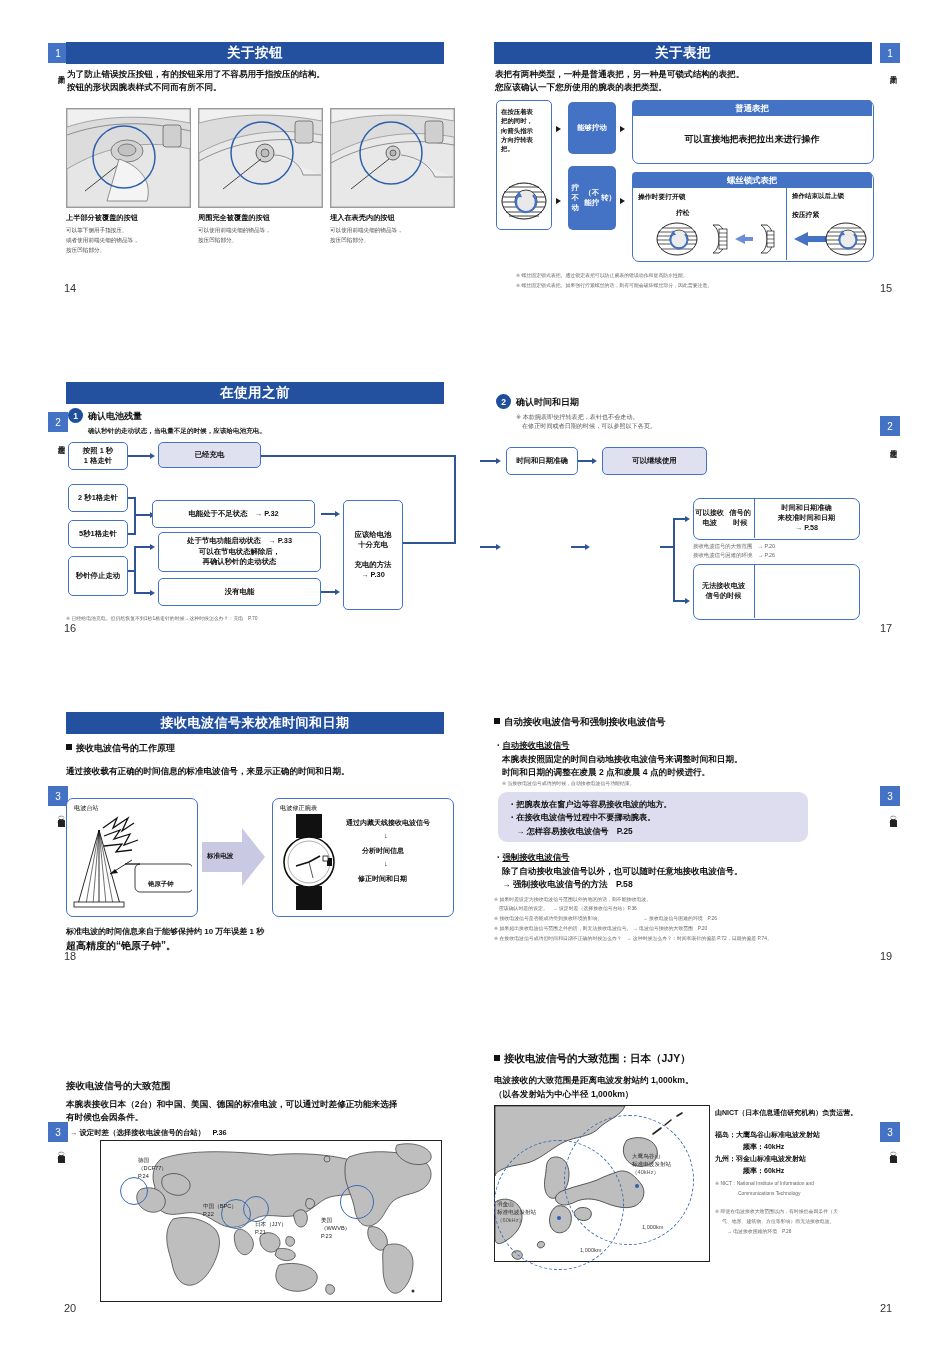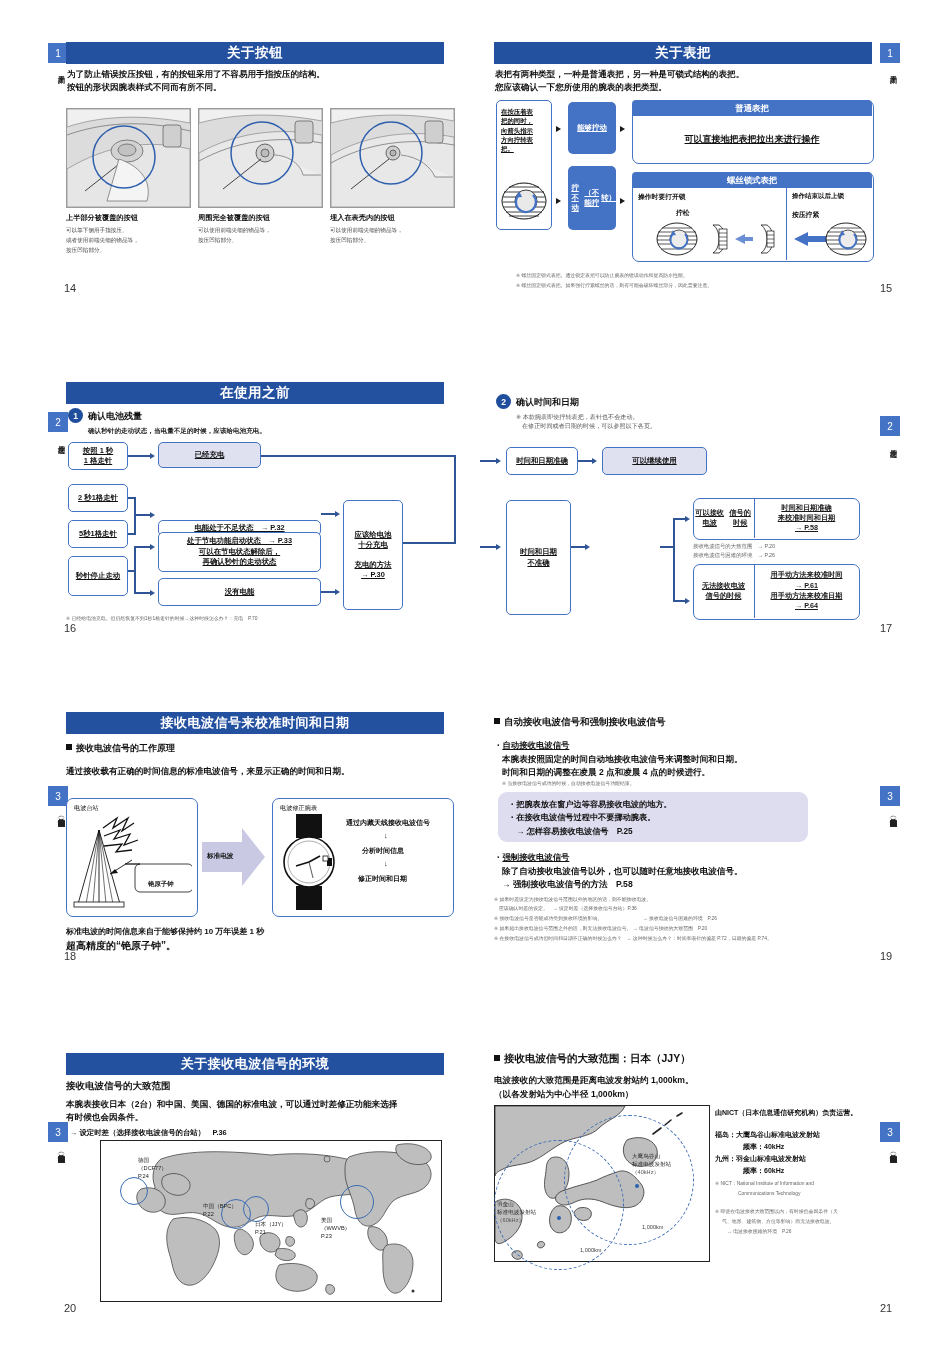--- a/index.html
+++ b/index.html
@@ -23,21 +23,21 @@
   .small{position:absolute;font-size:5.4px;line-height:1.55;color:#555;}
   .tiny{position:absolute;font-size:4.9px;line-height:1.6;color:#666;}
 
   
   .photo{position:absolute;background:#d9d9d9;border:1px solid #9a9a9a;overflow:hidden;}
   .cap-b{position:absolute;font-size:7.2px;font-weight:bold;color:#111;}
   .cap-s{position:absolute;font-size:5.6px;line-height:1.55;color:#444;}
 
   
   .fbox{position:absolute;box-sizing:border-box;display:flex;align-items:center;
-        justify-content:center;text-align:center;text-decoration:underline;}
+        justify-content:center;text-align:center;}
   .fb-blue{background:#4472C4;color:#fff;border-radius:5px;font-size:7.4px;
            font-weight:bold;line-height:1.35;}
   .fb-white{background:#fff;border:1.1px solid #4472C4;border-radius:5px;
             font-size:7.4px;line-height:1.4;color:#111;font-weight:bold;}
   .fb-lav{background:#DFE0F0;border:1.1px solid #4472C4;border-radius:5px;
           font-size:7.4px;line-height:1.4;color:#111;font-weight:bold;}
   .fb-hdr{position:absolute;background:#4472C4;color:#fff;font-weight:bold;
           text-align:center;font-size:8.4px;display:flex;align-items:center;
           justify-content:center;border-radius:4px 4px 0 0;}
   .conn{position:absolute;background:#2F5597;}
@@ -299,21 +299,21 @@
   <div class="conn" style="left:88px;top:200px;width:8px;height:1.6px;"></div>
   <div class="conn" style="left:94px;top:176px;width:1.6px;height:48px;"></div>
   <div class="conn" style="left:94px;top:176px;width:16px;height:1.6px;"></div>
   <div class="arw arw-rb" style="left:110px;top:173.5px;"></div>
   <div class="conn" style="left:94px;top:222px;width:16px;height:1.6px;"></div>
   <div class="arw arw-rb" style="left:110px;top:219.5px;"></div>
 
   <div class="fbox fb-lav" style="left:118px;top:72px;width:103px;height:26px;">
     <span>已经充电</span>
   </div>
-  <div class="fbox fb-white" style="left:118px;top:130px;width:163px;height:16px;margin-top:20px;">
+  <div class="fbox fb-white" style="left:112px;top:130px;width:163px;height:28px;">
     <span>电能处于不足状态　→ P.32</span>
   </div>
   <div class="fbox fb-white" style="left:118px;top:162px;width:163px;height:40px;flex-direction:column;">
     <span>处于节电功能启动状态　→ P.33</span>
     <span>可以在节电状态解除后，</span>
     <span>再确认秒针的走动状态</span>
   </div>
   <div class="fbox fb-white" style="left:118px;top:208px;width:163px;height:28px;">
     <span>没有电能</span>
   </div>
@@ -354,24 +354,20 @@
     <span>时间和日期准确</span>
   </div>
   <div class="conn" style="left:98px;top:90px;width:14px;height:1.6px;"></div>
   <div class="arw arw-rb" style="left:112px;top:87.5px;"></div>
   <div class="fbox fb-lav" style="left:122px;top:77px;width:105px;height:28px;">
     <span>可以继续使用</span>
   </div>
 
   <div class="conn" style="left:0px;top:176px;width:16px;height:1.6px;"></div>
   <div class="arw arw-rb" style="left:16px;top:173.5px;"></div>
-  <div class="fbox fb-white" style="left:26px;top:130px;width:65px;height:115px;flex-direction:column;">
-    <span>时间和日期</span>
-    <span>不准确</span>
-  </div>
   <div class="conn" style="left:91px;top:176px;width:14px;height:1.6px;"></div>
   <div class="arw arw-rb" style="left:105px;top:173.5px;"></div>
 
   <div class="conn" style="left:180px;top:176px;width:15px;height:1.6px;"></div>
   <div class="conn" style="left:193px;top:148px;width:1.6px;height:84px;"></div>
   <div class="conn" style="left:193px;top:148px;width:12px;height:1.6px;"></div>
   <div class="arw arw-rb" style="left:205px;top:145.5px;"></div>
   <div class="conn" style="left:193px;top:230px;width:12px;height:1.6px;"></div>
   <div class="arw arw-rb" style="left:205px;top:227.5px;"></div>
 
@@ -388,26 +384,20 @@
   </div>
 
   <div class="tiny" style="left:213px;top:172px;font-size:5.4px;">接收电波信号的大致范围　→ P.20</div>
   <div class="tiny" style="left:213px;top:181px;font-size:5.4px;">接收电波信号困难的环境　→ P.26</div>
 
   <div class="wbox" style="left:213px;top:194px;width:165px;height:54px;"></div>
   <div style="position:absolute;left:274px;top:194px;width:1.1px;height:54px;background:#4472C4;"></div>
   <div class="fbox" style="left:213px;top:194px;width:61px;height:54px;flex-direction:column;font-size:7.2px;font-weight:bold;line-height:1.4;">
     <span>无法接收电波</span>
     <span>信号的时候</span>
-  </div>
-  <div class="fbox" style="left:275px;top:194px;width:103px;height:54px;flex-direction:column;font-size:7.2px;font-weight:bold;line-height:1.45;">
-    <span>用手动方法来校准时间</span>
-    <span>→ P.61</span>
-    <span>用手动方法来校准日期</span>
-    <span>→ P.64</span>
   </div>
 
   <div class="pno" style="left:400px;top:252px;">17</div>
 </div>
 
 <div class="page" style="left:40px;top:700px;width:420px;height:270px;">
   <div class="hdr" style="left:26px;top:12px;width:378px;height:22px;font-size:13px;line-height:22px;">
     <span>接收电波信号来校准时间和日期</span>
   </div>
   <div class="sec-h" style="left:26px;top:42px;">
@@ -501,23 +491,20 @@
   <div class="tiny" style="left:14px;top:196px;">※ 如果时差设定为接收电波信号范围以外的地区的话，则不能接收电波。</div>
   <div class="tiny" style="left:14px;top:205px;">　应该确认时差的设定。　→ 设定时差（选择接收信号台站）P.36</div>
   <div class="tiny" style="left:14px;top:215px;">※ 接收电波信号是否能成功受到接收环境的影响。　　　　　　　　 → 接收电波信号困难的环境　P.26</div>
   <div class="tiny" style="left:14px;top:225px;">※ 如果超出接收电波信号范围之外的话，则无法接收电波信号。 → 电波信号接收的大致范围　P.20</div>
   <div class="tiny" style="left:14px;top:235px;">※ 在接收电波信号成功但时间和日期不正确的时候怎么办？　→ 这种时候怎么办？：时间和表针的偏差 P.72，日期的偏差 P.74。</div>
 
   <div class="pno" style="left:400px;top:250px;">19</div>
 </div>
 
 <div class="page" style="left:40px;top:1030px;width:420px;height:290px;">
-  <div class="hdr" style="left:26px;top:23px;width:378px;height:22px;font-size:13px;line-height:22px;">
-    <span>关于接收电波信号的环境</span>
-  </div>
   <div class="sec-h" style="left:26px;top:50px;font-size:9.5px;">接收电波信号的大致范围</div>
   <div class="body-txt" style="left:26px;top:68px;">本腕表接收日本（2台）和中国、美国、德国的标准电波，可以通过时差修正功能来选择</div>
   <div class="body-txt" style="left:26px;top:81px;">有时候也会因条件。</div>
   <div class="body-txt" style="left:30px;top:97px;font-size:7.4px;">→ 设定时差（选择接收电波信号的台站）　P.36</div>
 
   <div class="tab" style="left:8px;top:92px;">3</div>
   <div class="vtab" style="left:12px;top:119px;">时间的调整方法（接收电波信号）</div>
 
   <div class="mapbox" style="left:60px;top:110px;width:340px;height:160px;">
     <svg width="340" height="160" viewBox="0 0 340 160">

